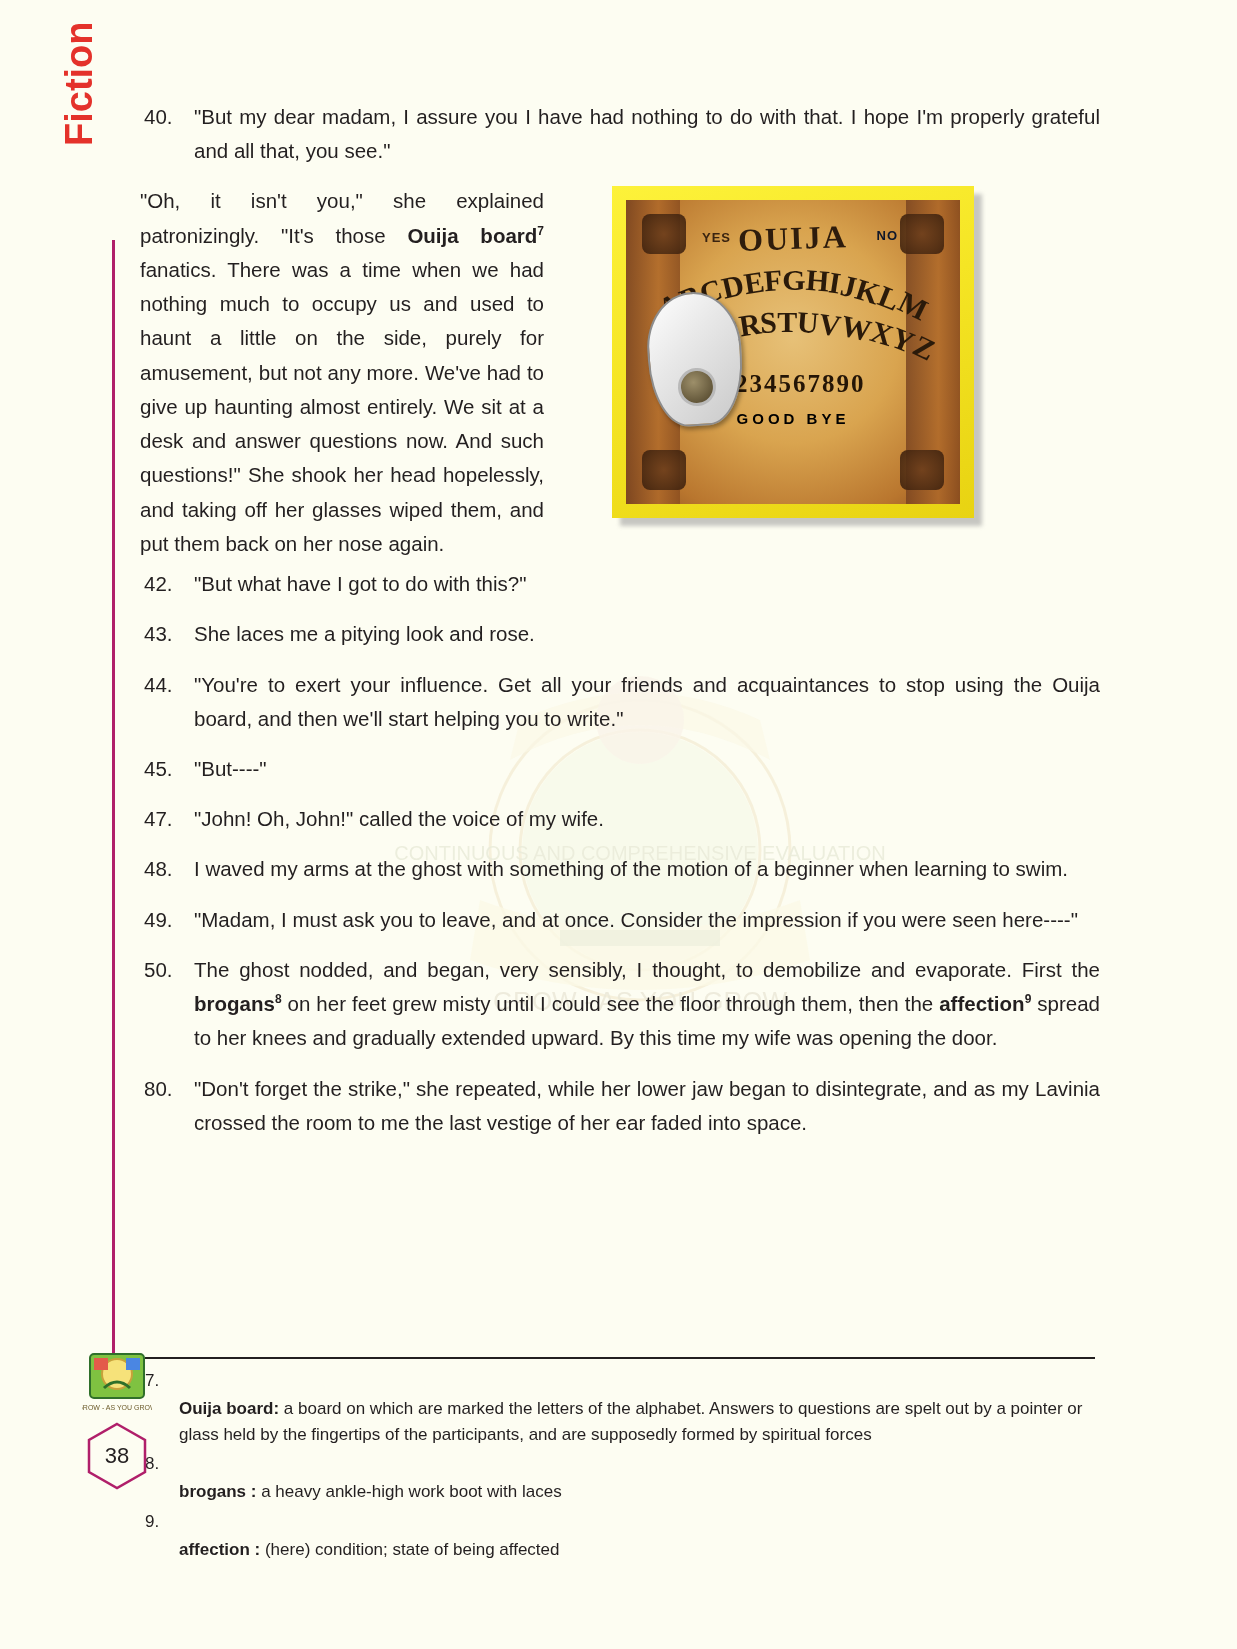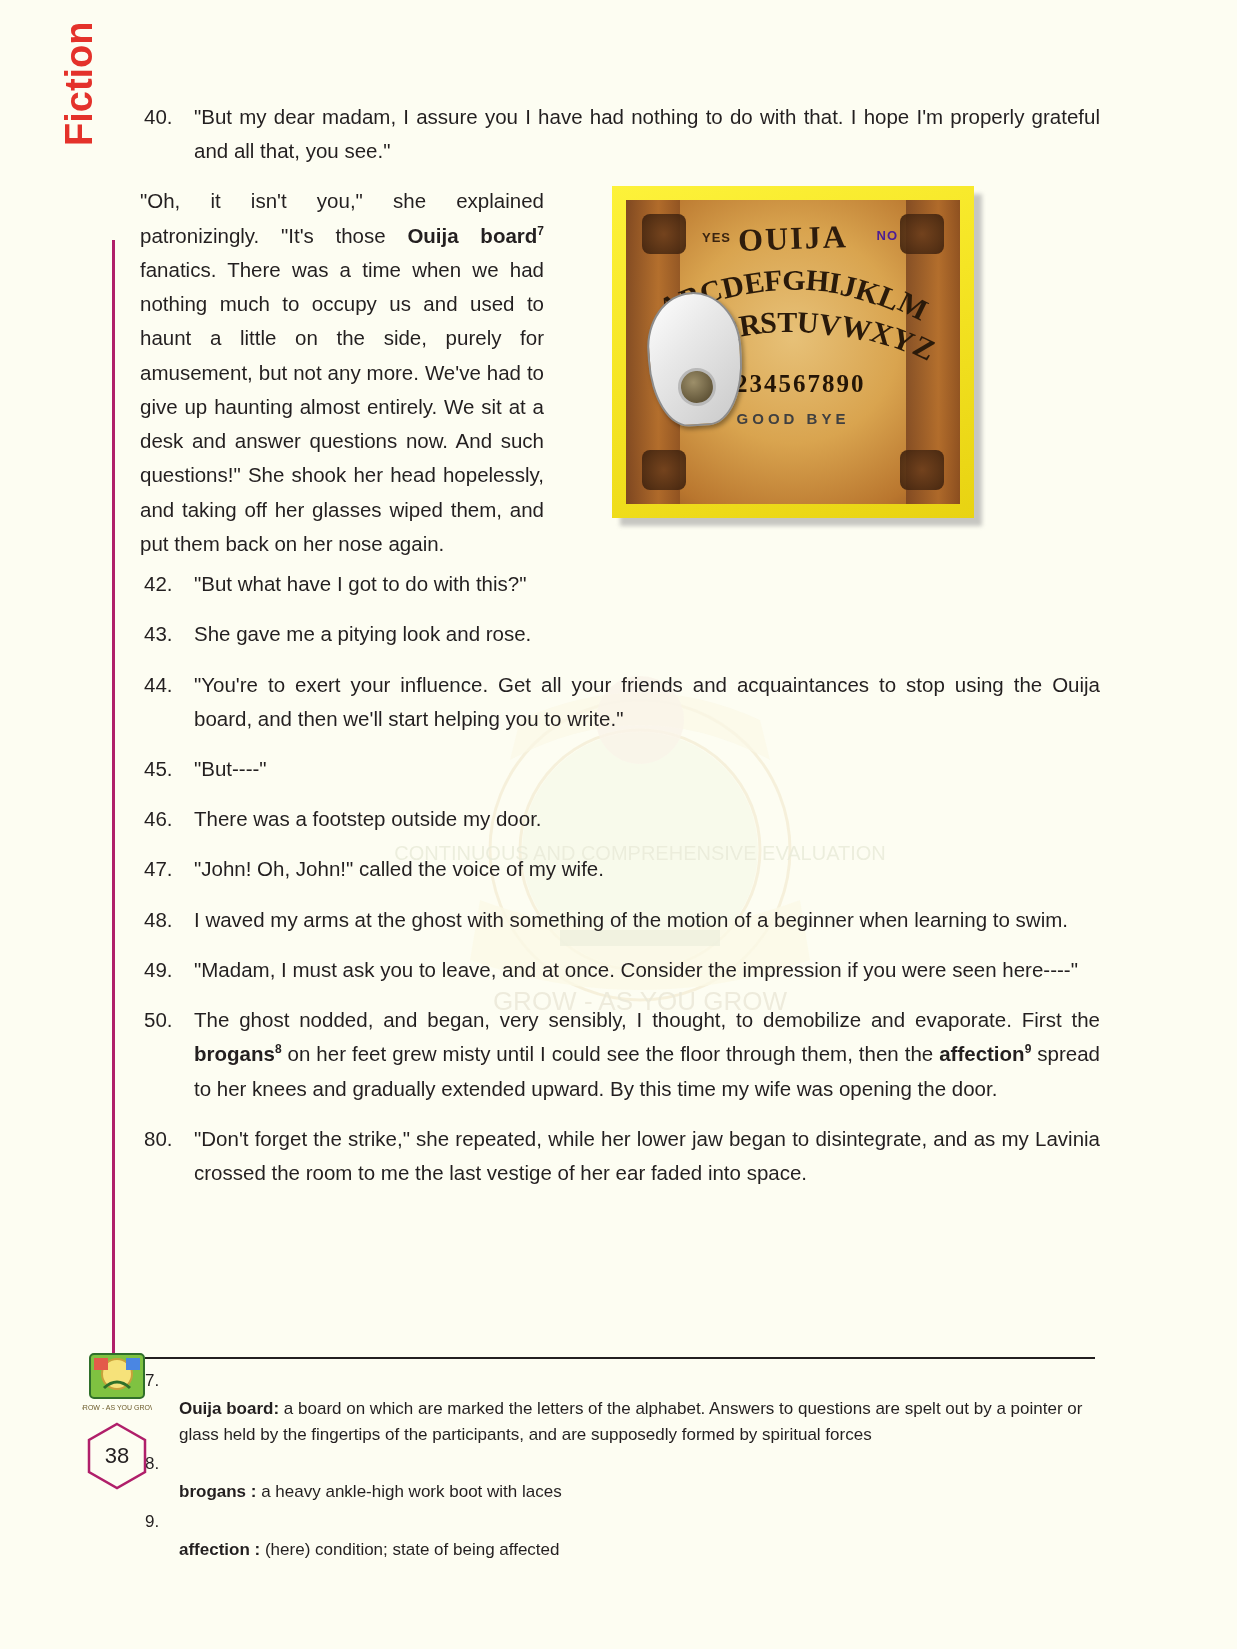--- a/index.html
+++ b/index.html
@@ -135,21 +135,21 @@
     position: absolute; width: 44px; height: 40px;
     background: radial-gradient(circle at 50% 50%, #6e3f1c 0%, #4b2a12 70%, #3a1f0d 100%);
     border-radius: 8px;
     opacity: .9;
   }
   .bc-tl { left: 16px; top: 14px; }
   .bc-tr { right: 16px; top: 14px; }
   .bc-bl { left: 16px; bottom: 14px; }
   .bc-br { right: 16px; bottom: 14px; }
   .b-yes { position: absolute; left: 76px; top: 30px; font-size: 13px; font-weight: bold; color: #3a2410; letter-spacing: 1px;}
-  .b-no  { position: absolute; right: 62px; top: 28px; font-size: 13px; font-weight: bold; color: #4c1d95; letter-spacing: 1px;}
+  .b-no  { position: absolute; right: 62px; top: 28px; font-size: 13px; font-weight: bold; color: #0f172a; letter-spacing: 1px;}
   .b-title {
     position: absolute; left: 0; right: 0; top: 20px;
     text-align: center;
     font-family: "Liberation Serif", serif;
     font-size: 32px; font-weight: bold; color: #2e1c0c;
     letter-spacing: 2px;
     transform: rotate(-2deg);
   }
   .b-arc1, .b-arc2 {
     position: absolute; left: 0; right: 0;
@@ -163,21 +163,21 @@
   .b-digits {
     position: absolute; left: 0; right: 0; top: 170px;
     text-align: center;
     font-family: "Liberation Serif", serif;
     font-size: 25px; font-weight: bold; color: #241506;
     letter-spacing: 2px;
   }
   .b-bye {
     position: absolute; left: 0; right: 0; top: 210px;
     text-align: center;
-    font-size: 15px; font-weight: bold; color: #404040;
+    font-size: 15px; font-weight: bold; color: #000000;
     letter-spacing: 4px;
   }
   .planchette {
     position: absolute; left: 22px; top: 92px;
     width: 94px; height: 134px;
     background: linear-gradient(135deg,#ffffff 0%, #e8e8e8 40%, #c9c9c9 100%);
     border: 2px solid #8d8d8d;
     border-radius: 48px 48px 40% 40% / 58px 58px 52% 52%;
     transform: rotate(-4deg);
     box-shadow: 2px 3px 4px rgba(0,0,0,.35);
@@ -260,33 +260,29 @@
       </div>
       <div class="para narrow">
         <div class="txt">"Oh, it isn't you," she explained patronizingly. "It's those <b>Ouija board</b><sup>7</sup> fanatics. There was a time when we had nothing much to occupy us and used to haunt a little on the side, purely for  amusement, but not any more. We've had to give up haunting almost entirely. We sit at a desk and answer questions now. And such questions!" She shook her head hopelessly, and taking off her glasses wiped them, and put them back on her nose again.</div>
       </div>
       <div class="para">
         <div class="num">42.</div>
         <div class="txt">"But what have I got to do with this?"</div>
       </div>
       <div class="para">
         <div class="num">43.</div>
-        <div class="txt">She gave me a pitying look and rose.</div>
+        <div class="txt">She laces me a pitying look and rose.</div>
       </div>
       <div class="para">
         <div class="num">44.</div>
         <div class="txt">"You're to exert your influence. Get all your friends and acquaintances to stop using the Ouija board, and then we'll start helping you to write."</div>
       </div>
       <div class="para">
         <div class="num">45.</div>
         <div class="txt">"But----"</div>
-      </div>
-      <div class="para">
-        <div class="num">46.</div>
-        <div class="txt">There was a footstep outside my door.</div>
       </div>
       <div class="para">
         <div class="num">47.</div>
         <div class="txt">"John! Oh, John!" called the voice of my wife.</div>
       </div>
       <div class="para">
         <div class="num">48.</div>
         <div class="txt">I waved my arms at the ghost with something of the motion of a beginner when learning to swim.</div>
       </div>
       <div class="para">

